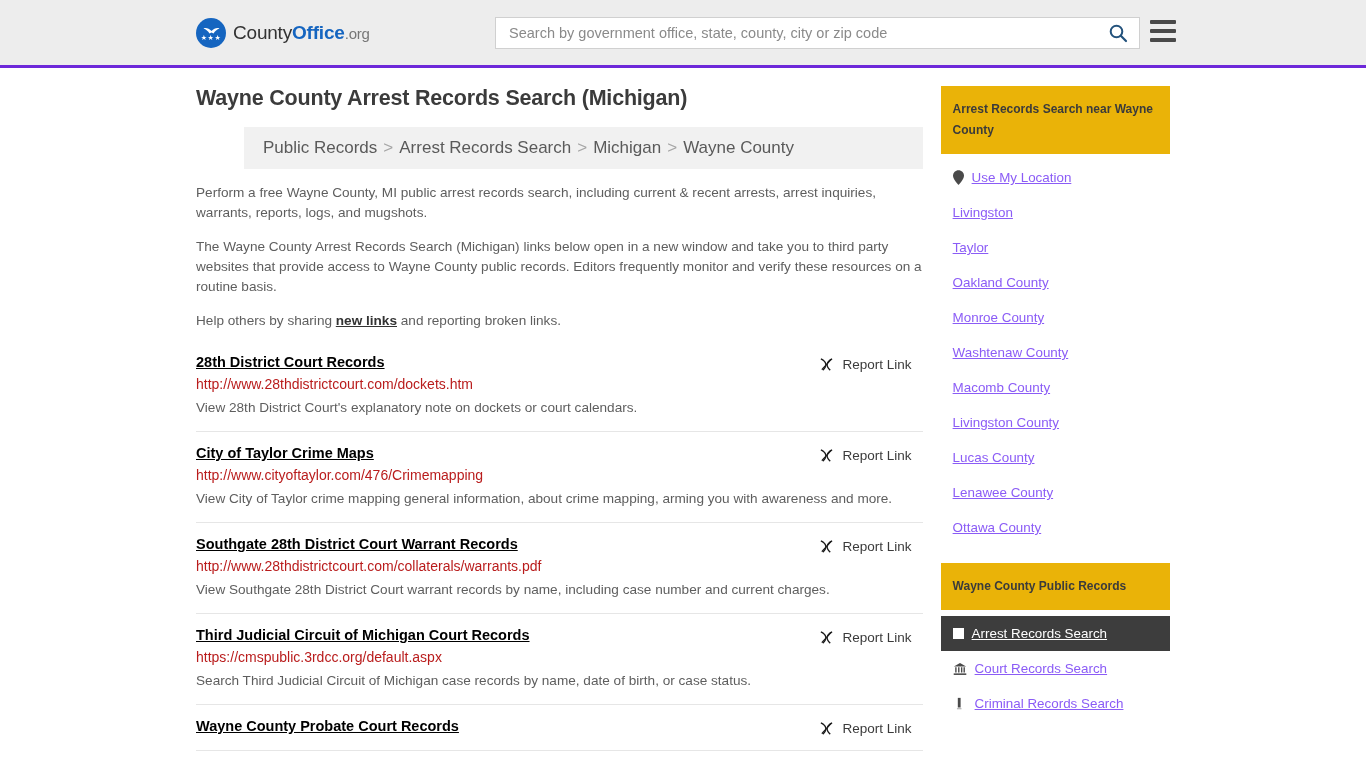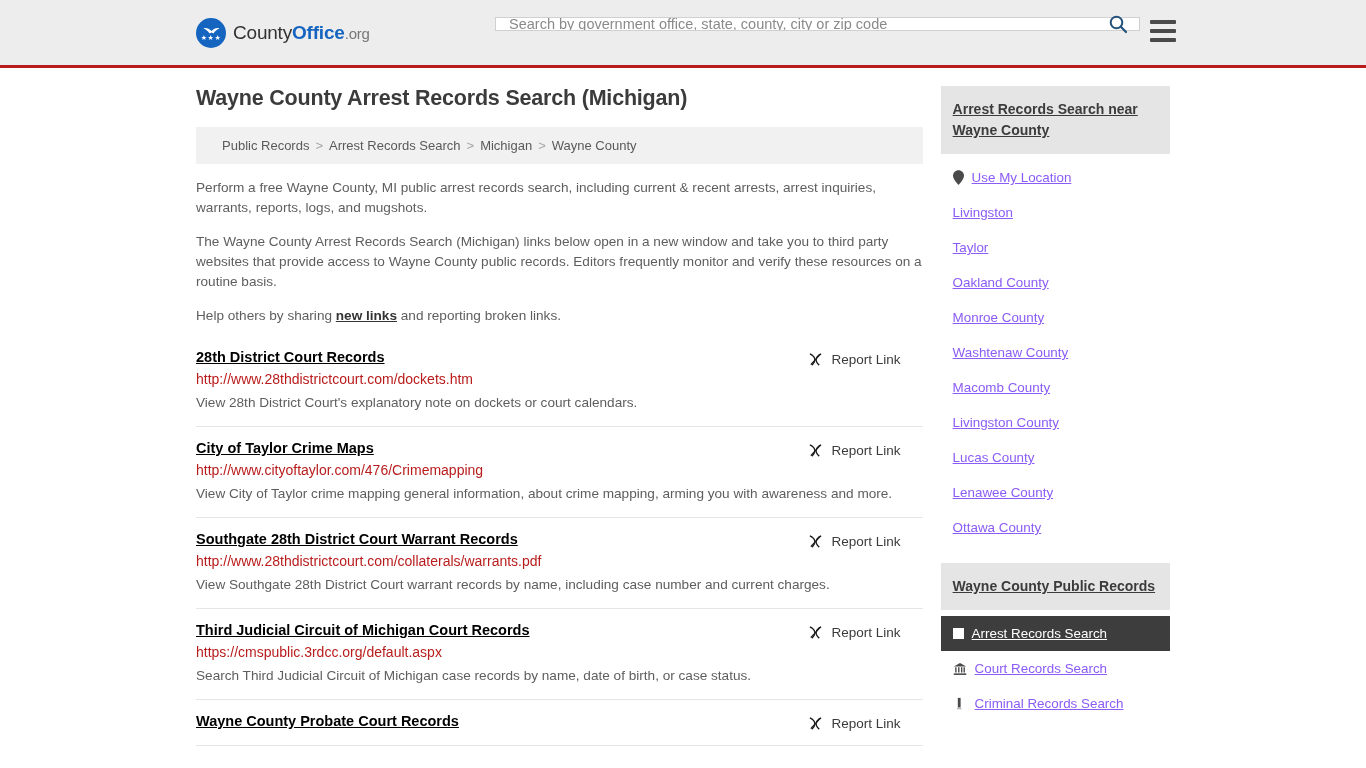--- a/index.html
+++ b/index.html
@@ -8,21 +8,21 @@
     width: 1366px; height: 768px;
     background: #ffffff;
     font-family: "Liberation Sans", sans-serif;
     overflow: hidden;
   }
 
   
   .site-header {
     height: 68px;
     background: #ededed;
-    border-bottom: 3px solid #b91c1c;
+    border-bottom: 3px solid #6d28d9;
     display: flex;
     align-items: center;
     position: relative;
   }
   .logo-wrap {
     display: flex;
     align-items: center;
     margin-left: 196px;
     gap: 7px;
     text-decoration: none;
@@ -54,21 +54,21 @@
     white-space: nowrap;
   }
   .logo-text .b { color: #1565c0; font-weight: bold; }
   .logo-text .d { color: #777777; font-size: 15px; }
 
   .search-wrap {
     position: absolute;
     left: 495px;
     top: 17px;
     width: 645px;
-    height: 14px;
+    height: 32px;
     display: flex;
     background: #ffffff;
     border: 1px solid #d0d0d0;
   }
   .search-input {
     flex: 1;
     border: 0;
     outline: none;
     padding: 0 13px;
     font-size: 14.5px;
@@ -120,24 +120,25 @@
   h1.page-title {
     font-size: 21.5px;
     color: #3b3b3b;
     margin: 0 0 16px 0;
     font-weight: bold;
     letter-spacing: -0.2px;
   }
 
   .breadcrumb {
     background: #f1f1f1;
-    padding: 11px 26px;
-    font-size: 13px;
+    padding: 11px 19px;
+    font-size: 17px;
     color: #6a6a6a;
     margin-bottom: 14px;
+    margin-left: 48px;
   }
   .breadcrumb a {
     color: #5a5a5a;
     text-decoration: none;
   }
   .breadcrumb .sep { color: #a5a5a5; margin: 0 6px; }
 
   .intro p {
     font-size: 13.6px;
     line-height: 20px;
@@ -174,43 +175,42 @@
   }
   .link-desc {
     font-size: 13.6px;
     line-height: 26px;
     color: #5e5e5e;
     margin: 0;
     max-width: 700px;
   }
   .report-link {
     position: absolute;
-    right: 22px;
+    right: 11px;
     top: 16px;
     display: flex;
     align-items: center;
     gap: 9px;
     font-size: 13.5px;
     color: #3b3b3b;
     cursor: pointer;
     white-space: nowrap;
   }
   .link-item:first-child .report-link { top: 12px; }
   .broken-icon { width: 15px; height: 15px; display: block; }
 
   
   .side-box { margin-bottom: 18px; }
   .side-head {
-    background: #e5e5e5;
+    background: #eab308;
     padding: 13px 12px;
-    font-size: 14px;
+    font-size: 12px;
     font-weight: bold;
     color: #3b3b3b;
     line-height: 21px;
-    text-decoration: underline;
   }
   .side-links { padding-top: 6px; }
   .side-link {
     display: flex;
     align-items: center;
     gap: 8px;
     padding: 10px 12px;
     font-size: 13.4px;
     color: #8b5cf6;
     text-decoration: none;

